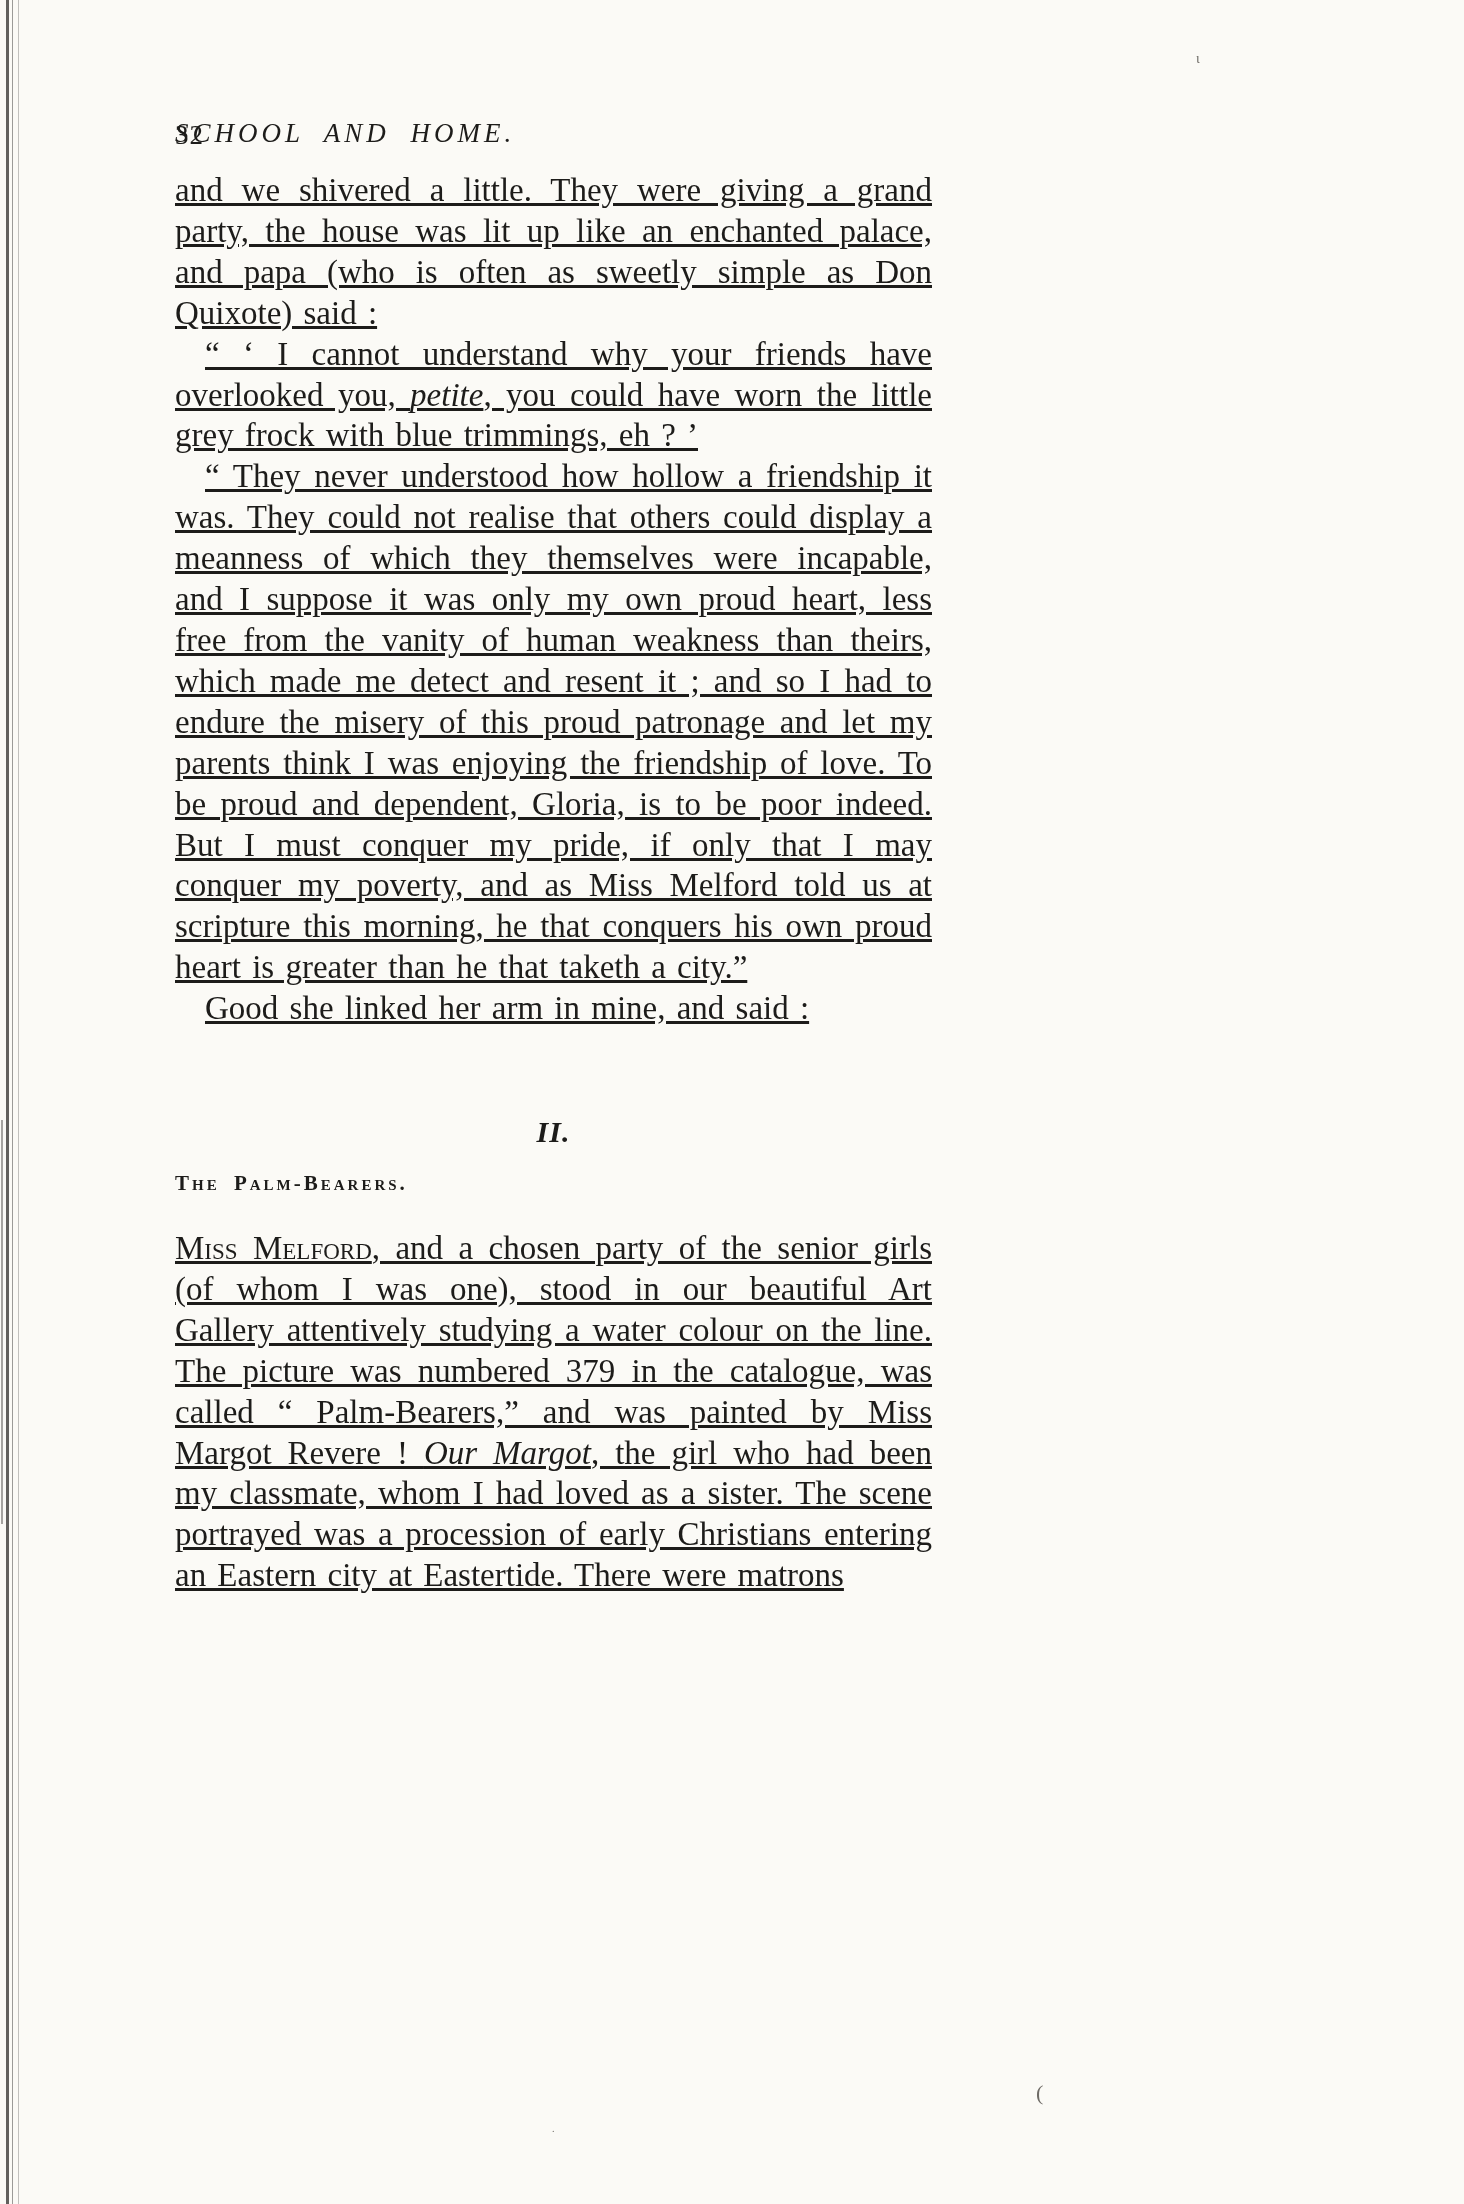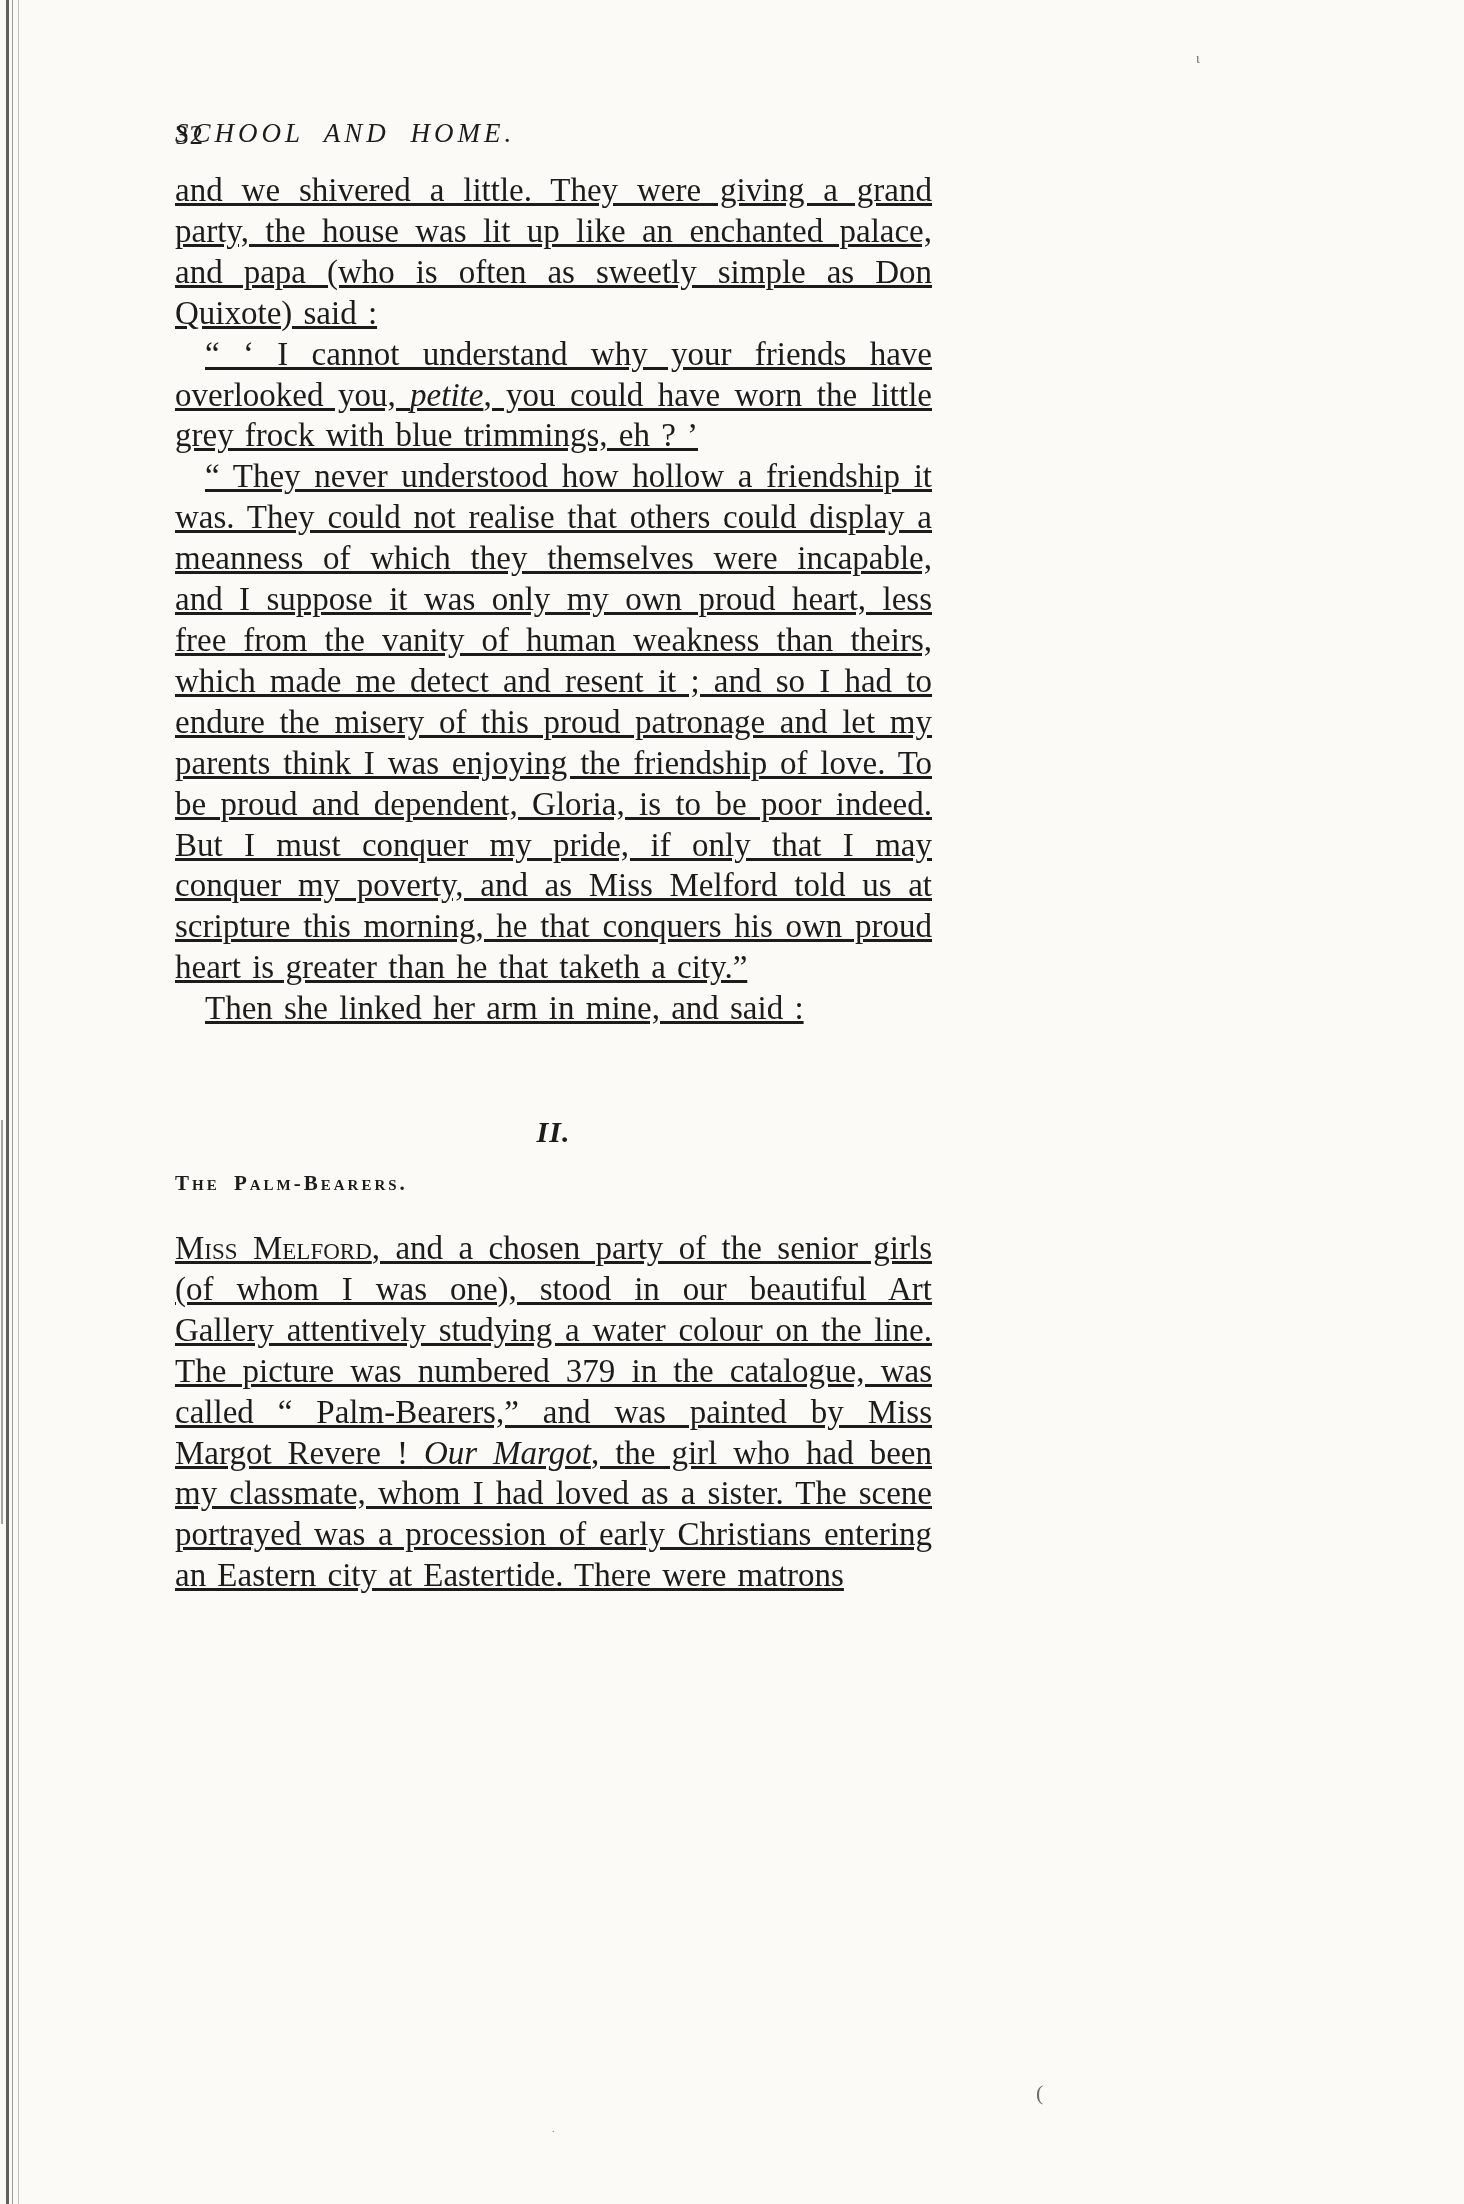--- a/index.html
+++ b/index.html
@@ -116,21 +116,21 @@
   <header class="page-header">
     <span class="page-number">32</span>
     <span class="running-title">SCHOOL AND HOME.</span>
   </header>
 
   <main class="text-block">
     <div id="paragraphs-top">
         <p class="para"><span>and we shivered a little.  They were giving a grand party, the house was lit up like an enchanted palace, and papa (who is often as sweetly simple as Don Quixote) said :</span></p>
         <p class="para indent"><span>“ ‘ I cannot understand why your friends have overlooked you, </span><span class="it">petite</span><span>, you could have worn the little grey frock with blue trimmings, eh ? ’</span></p>
         <p class="para indent"><span>“ They never understood how hollow a friendship it was. They could not realise that others could display a meanness of which they themselves were incapable, and I suppose it was only my own proud heart, less free from the vanity of human weakness than theirs, which made me detect and resent it ; and so I had to endure the misery of this proud patronage and let my parents think I was enjoying the friendship of love.  To be proud and dependent, Gloria, is to be poor indeed.  But I must conquer my pride, if only that I may conquer my poverty, and as Miss Melford told us at scripture this morning, he that conquers his own proud heart is greater than he that taketh a city.”</span></p>
-        <p class="para indent"><span>Then she linked her arm in mine, and said :</span></p>
+        <p class="para indent"><span>Good she linked her arm in mine, and said :</span></p>
       </div>
 
     <h2 class="section-number">II.</h2>
     <h3 class="section-title">The Palm-Bearers.</h3>
 
     <div id="paragraphs-bottom">
         <p class="para"><span class="sc">Miss Melford</span><span>, and a chosen party of the senior girls (of whom I was one), stood in our beautiful Art Gallery attentively studying a water colour on the line.  The picture was numbered 379 in the catalogue, was called “ Palm-Bearers,” and was painted by Miss Margot Revere !  </span><span class="it">Our Margot</span><span>, the girl who had been my classmate, whom I had loved as a sister. The scene portrayed was a procession of early Christians entering an Eastern city at Eastertide.  There were matrons</span></p>
       </div>
   </main>
 

